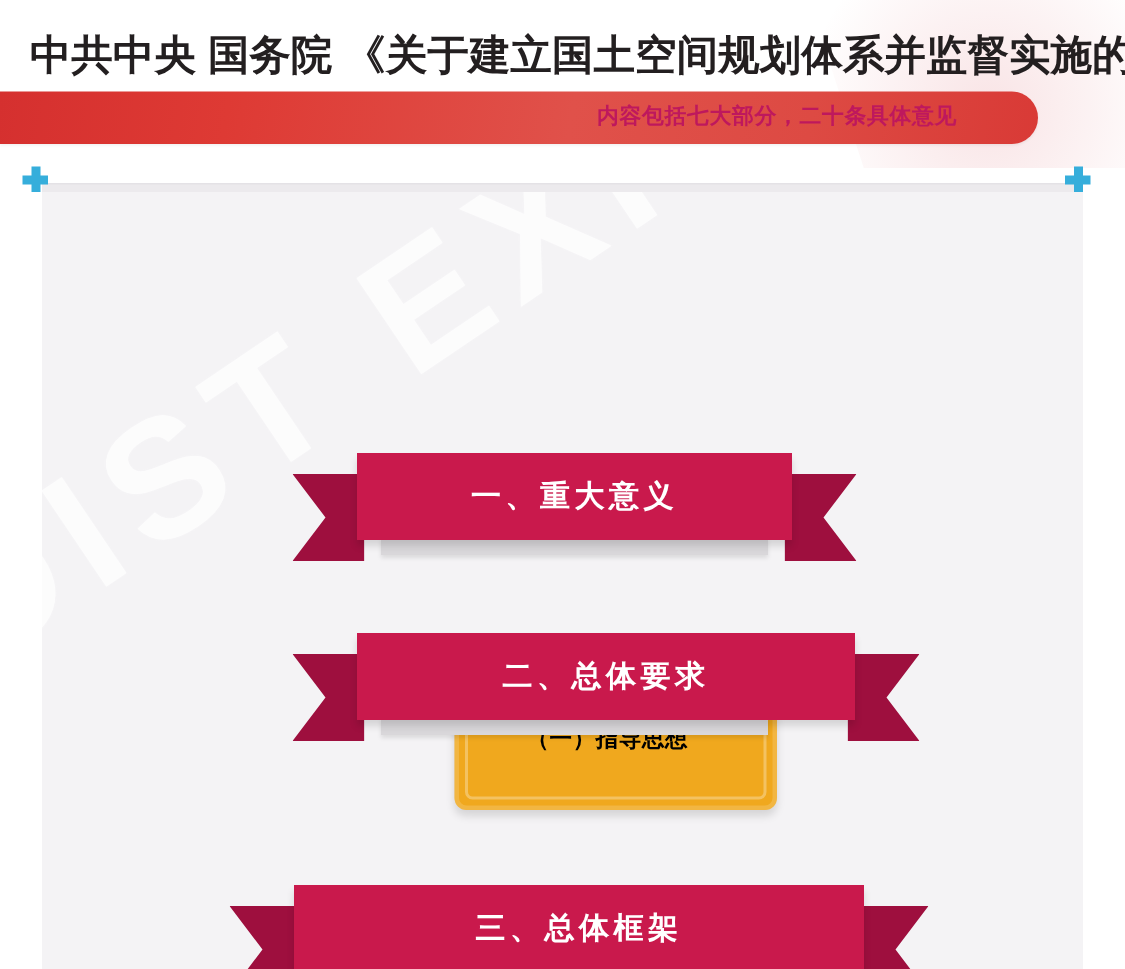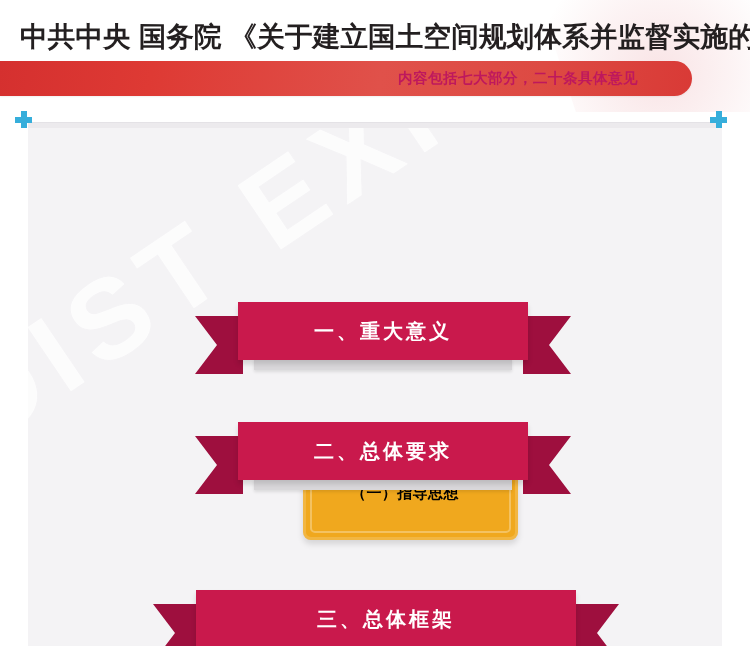--- a/index.html
+++ b/index.html
@@ -223,21 +223,21 @@
     letter-spacing: 0.4px;
     white-space: nowrap;
   }
   .ylist-item { display: block; }
 
   
   #section-1 { left: 210px; top: 174px; width: 290px; }
   #section-1 .banner-underlip { left: 16px; width: 258px; top: 56px; }
 
   
-  #section-2 { left: 210px; top: 294px; width: 290px; }
+  #section-2 { left: 210px; top: 294px; width: 332px; }
   #section-2 .banner-underlip { left: 16px; width: 258px; top: 56px; }
   #ybox-2 { left: 275px; top: 340px; width: 215px; height: 72px; }
   #ylist-2 { padding: 13px 0 0 48px; }
 
   
   #section-3 { left: 168px; top: 462px; width: 380px; }
   #ybox-3 { left: 198px; top: 510px; width: 345px; height: 122px; }
   #ylist-3 { padding: 14px 0 0 21px; }
 </style>
 </head>

